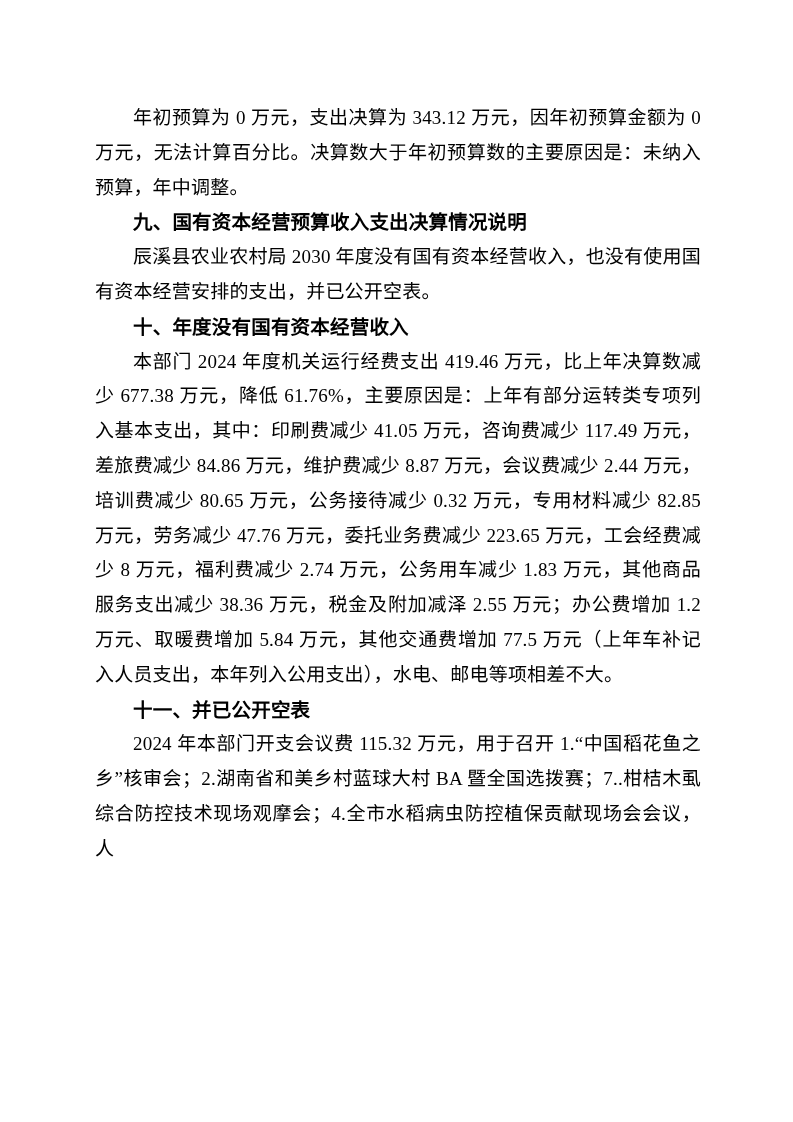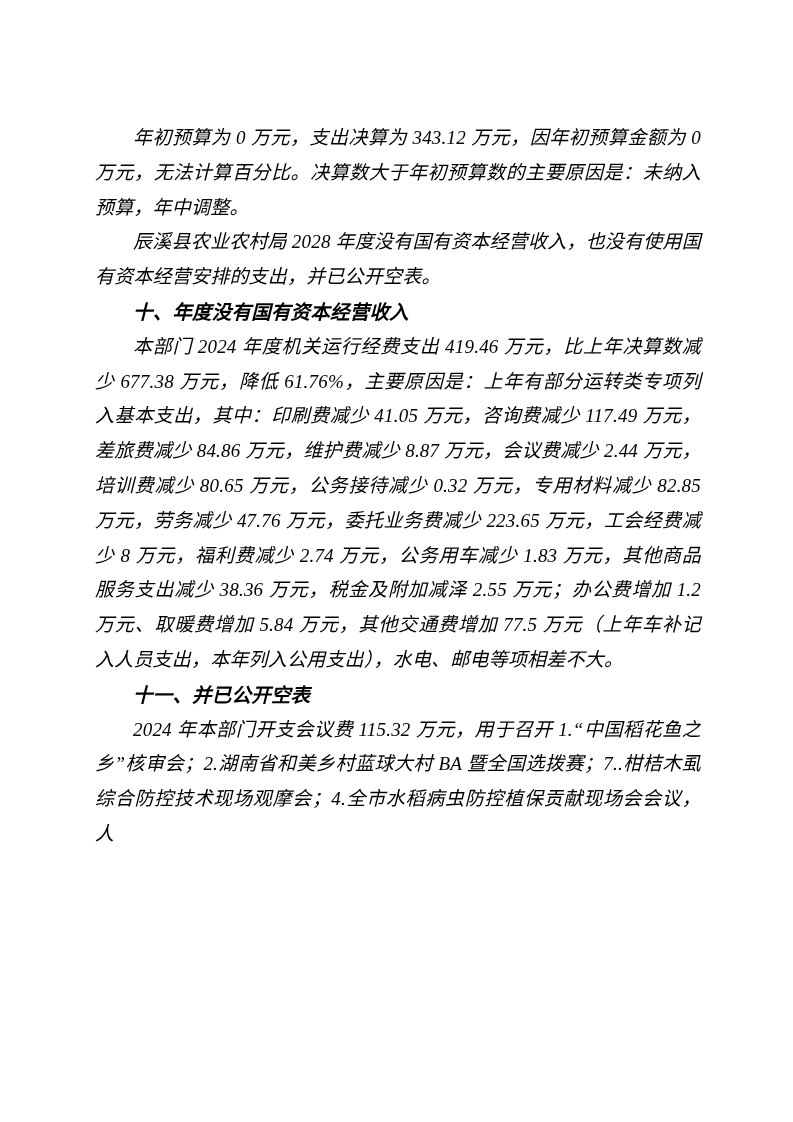--- a/index.html
+++ b/index.html
@@ -12,27 +12,26 @@
     width: 793px;
     height: 1122px;
     background: #ffffff;
     overflow: hidden;
     font-family: "Liberation Serif", "DejaVu Serif", serif;
     color: #000000;
   }
   .content {
     position: absolute;
     left: 95px;
-    top: 121px;
+    top: 101px;
     width: 606px;
     font-size: 19px;
     line-height: 34.8px;
     text-align: justify;
     letter-spacing: 0.2px;
-    font-style: italic;
   }
   .content p.para {
     margin: 0;
     padding: 0;
     text-indent: 2em;
   }
   .content p.para.indent-wide {
     text-indent: 2.95em;
   }
   .content h2.heading {
@@ -45,19 +44,20 @@
     text-indent: 1.95em;
     text-align: left;
   }
 </style>
 </head>
 <body>
 
 <div class="page">
   <div class="content">
       <p class="para">年初预算为 0 万元，支出决算为 343.12 万元，因年初预算金额为 0 万元，无法计算百分比。决算数大于年初预算数的主要原因是：未纳入预算，年中调整。</p>
-      <p class="para">辰溪县农业农村局 2028 年度没有国有资本经营收入，也没有使用国有资本经营安排的支出，并已公开空表。</p>
+      <h2 class="heading">九、国有资本经营预算收入支出决算情况说明</h2>
+      <p class="para">辰溪县农业农村局 2030 年度没有国有资本经营收入，也没有使用国有资本经营安排的支出，并已公开空表。</p>
       <h2 class="heading">十、年度没有国有资本经营收入</h2>
       <p class="para">本部门 2024 年度机关运行经费支出 419.46 万元，比上年决算数减少 677.38 万元，降低 61.76%，主要原因是：上年有部分运转类专项列入基本支出，其中：印刷费减少 41.05 万元，咨询费减少 117.49 万元，差旅费减少 84.86 万元，维护费减少 8.87 万元，会议费减少 2.44 万元，培训费减少 80.65 万元，公务接待减少 0.32 万元，专用材料减少 82.85 万元，劳务减少 47.76 万元，委托业务费减少 223.65 万元，工会经费减少 8 万元，福利费减少 2.74 万元，公务用车减少 1.83 万元，其他商品服务支出减少 38.36 万元，税金及附加减泽 2.55 万元；办公费增加 1.2 万元、取暖费增加 5.84 万元，其他交通费增加 77.5 万元（上年车补记入人员支出，本年列入公用支出），水电、邮电等项相差不大。</p>
       <h2 class="heading">十一、并已公开空表</h2>
       <p class="para">2024 年本部门开支会议费 115.32 万元，用于召开 1.“中国稻花鱼之乡”核审会；2.湖南省和美乡村蓝球大村 BA 暨全国选拨赛；7..柑桔木虱综合防控技术现场观摩会；4.全市水稻病虫防控植保贡献现场会会议，人</p>
     </div>
 </div>
 
 </body></html>

